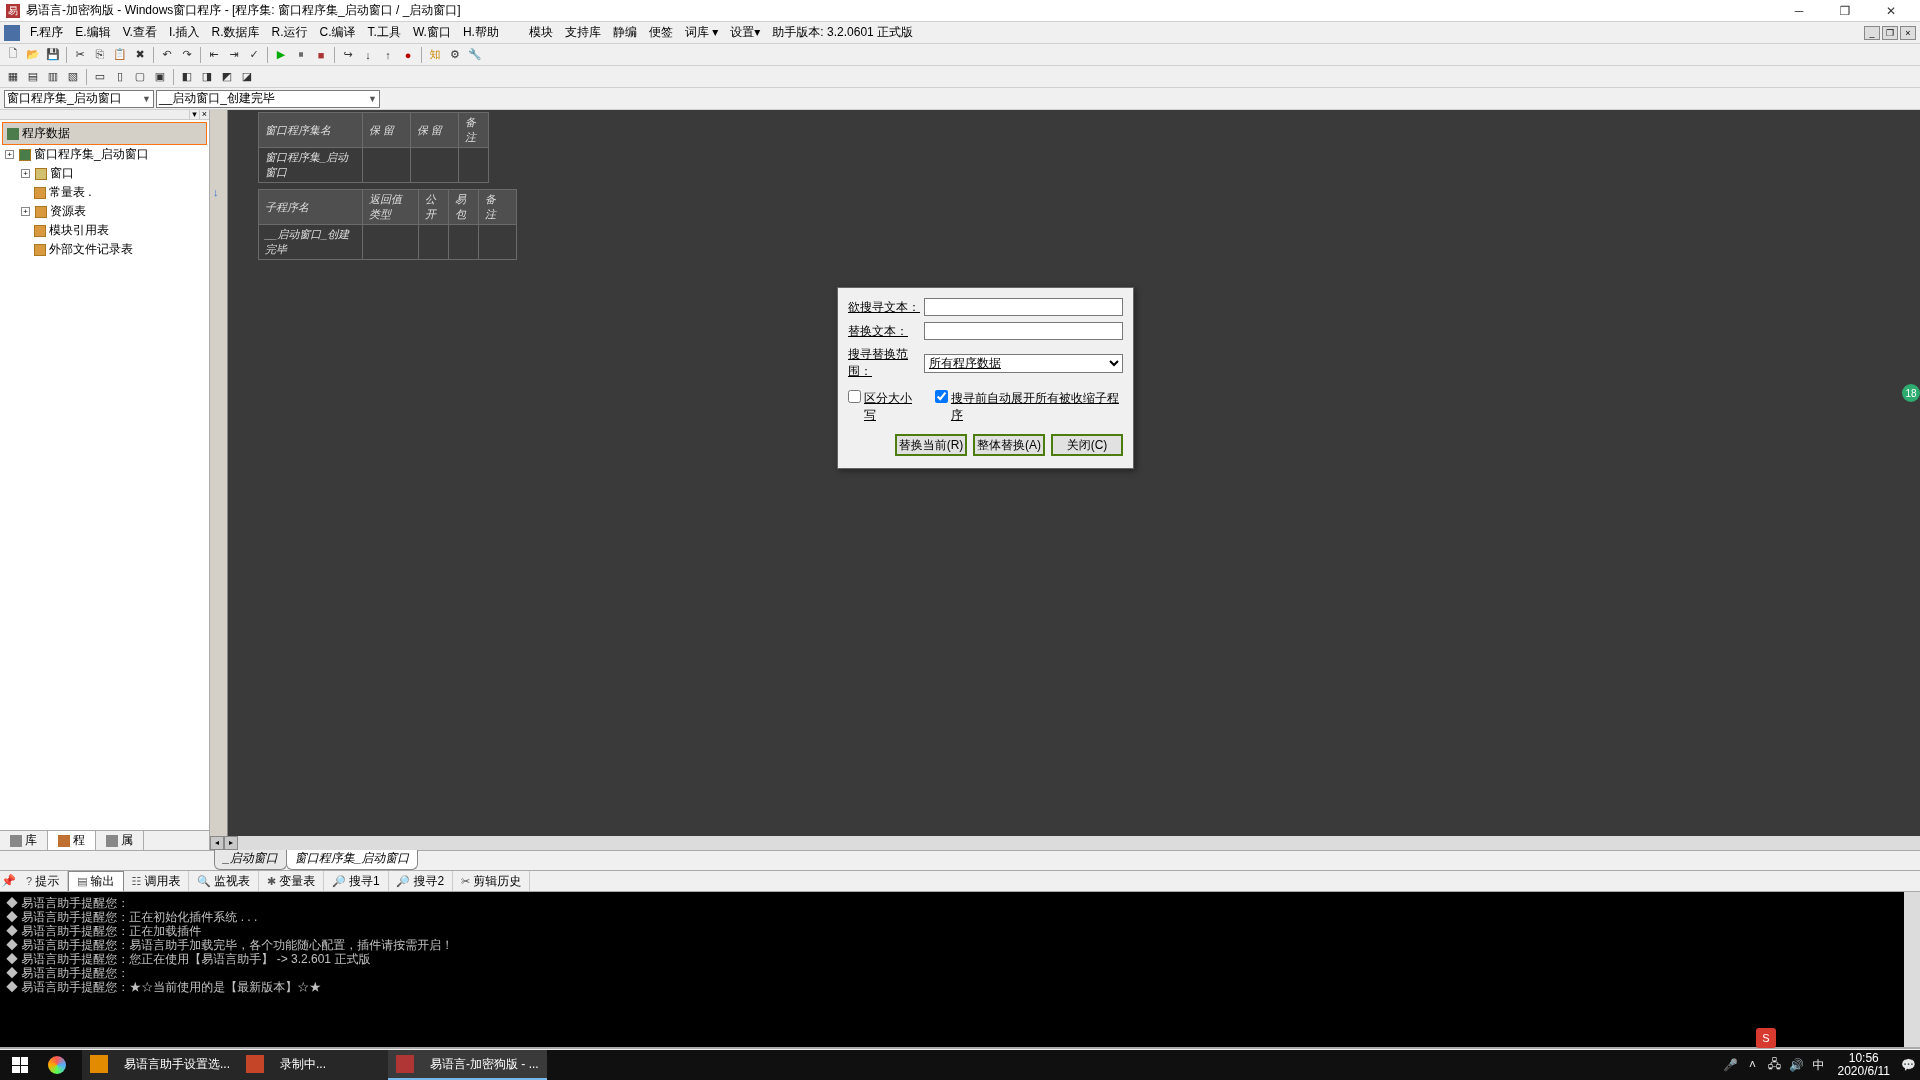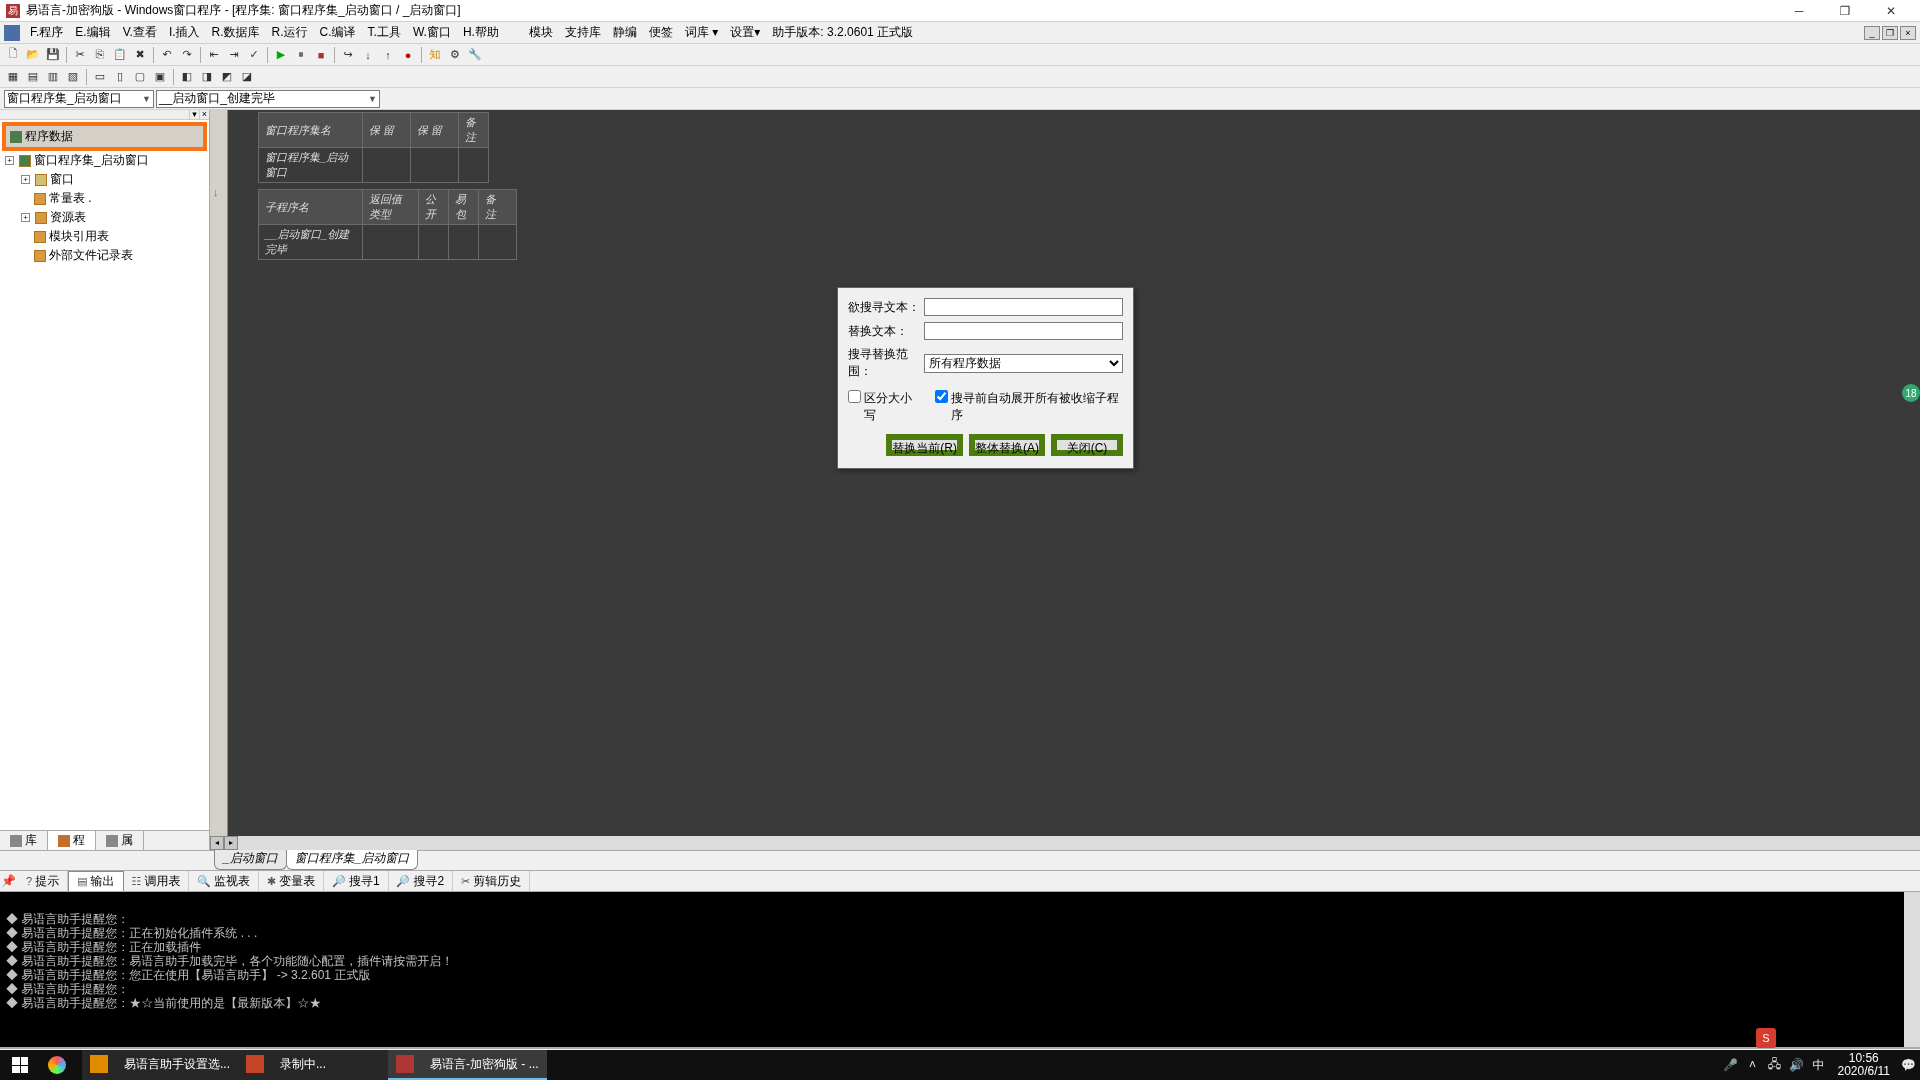--- a/index.html
+++ b/index.html
@@ -27,21 +27,21 @@
 .tsep{width:1px;height:16px;background:#aaa;margin:0 2px;}
 .combo{height:18px;border:1px solid #7a7a7a;background:#fff;display:flex;align-items:center;padding:0 2px;font-size:11px;}
 .combo .arrow{margin-left:auto;font-size:9px;color:#555;}
 
 
 .main{display:flex;height:calc(100% - 22px - 22px - 22px - 22px - 22px - 200px - 30px);}
 .sidebar{width:210px;background:#fff;border-right:1px solid #aaa;display:flex;flex-direction:column;}
 .side-head{display:flex;justify-content:flex-end;height:10px;border-bottom:1px solid #ccc;background:#eee;}
 .side-head .x{width:10px;height:10px;font-size:9px;text-align:center;line-height:9px;border-left:1px solid #ccc;}
 .tree{flex:1;overflow:auto;padding:2px;font-size:12px;}
-.tree-title{background:#d4d0c8;border:4px solid #f97316;padding:2px 4px;display:flex;align-items:center;gap:3px;}
+.tree-title{background:#d4d0c8;border:1px solid #f97316;padding:2px 4px;display:flex;align-items:center;gap:3px;}
 .tree-title .ticon{width:12px;height:12px;background:#4c7c4c;display:inline-block;}
 .tnode{padding:1px 0 1px 16px;display:flex;align-items:center;gap:3px;white-space:nowrap;}
 .tnode .exp{width:9px;height:9px;border:1px solid #888;font-size:8px;line-height:7px;text-align:center;margin-left:-13px;margin-right:2px;background:#fff;}
 .tnode .nicon{width:12px;height:12px;display:inline-block;background:#d99a3f;border:1px solid #aa7720;}
 .tnode.lvl2{padding-left:32px;}
 .side-tabs{height:20px;display:flex;border-top:1px solid #aaa;background:#f0f0f0;}
 .side-tab{padding:0 10px;display:flex;align-items:center;gap:3px;border-right:1px solid #aaa;}
 .side-tab .sicon{width:12px;height:12px;background:#888;display:inline-block;}
 .side-tab.active{background:#fff;}
 
@@ -56,37 +56,37 @@
 .tbl th{background:#4f4f4f;color:#ddd;font-weight:normal;}
 .tbl td{background:#3a3a3a;color:#ddd;}
 .hscroll{position:absolute;left:0;right:0;bottom:0;height:14px;background:#dcdcdc;display:flex;align-items:center;}
 .hscroll .sbtn{width:14px;height:14px;background:#c8c8c8;border:1px solid #888;font-size:8px;text-align:center;line-height:12px;}
 .ed-tabs{height:20px;background:#f0f0f0;display:flex;align-items:flex-end;padding-left:4px;font-style:italic;}
 .ed-tab{border:1px solid #888;border-top:none;padding:2px 8px;background:#e8e8e8;margin-right:-1px;border-radius:0 0 6px 6px;font-size:11px;}
 .ed-tab.active{background:#fff;}
 
 
 .dialog{position:absolute;left:627px;top:177px;width:297px;background:#f0f0f0;border:1px solid #646464;box-shadow:2px 2px 6px rgba(0,0,0,.4);padding:10px 10px 12px 10px;}
-.drow{display:flex;align-items:center;margin-bottom:6px;}
+.drow{display:flex;align-items:center;margin-bottom:6px;text-decoration:underline;}
 .drow label{width:76px;font-size:12px;}
 .drow input[type=text]{flex:1;height:18px;border:1px solid #7a7a7a;background:#fff;padding:0 3px;font-size:12px;}
 .drow select{flex:1;height:19px;border:1px solid #7a7a7a;background:#fff;font-size:12px;}
 .drow.chk{gap:14px;padding:4px 0;}
 .drow.chk label{width:auto;display:flex;align-items:flex-start;gap:3px;}
 .dbtns{display:flex;justify-content:flex-end;gap:6px;margin-top:6px;}
-.dbtn{min-width:72px;height:22px;border:6px solid #4d7c0f;background:#e1e1e1;font-size:12px;}
+.dbtn{min-width:72px;height:22px;border:2px solid #4d7c0f;background:#e1e1e1;font-size:12px;}
 
 
 .btabs{height:22px;background:#f0f0f0;display:flex;align-items:center;border-top:1px solid #aaa;border-bottom:1px solid #aaa;}
 .btab{padding:0 8px;height:100%;display:flex;align-items:center;gap:3px;border-right:1px solid #ccc;}
 .btab .bicon{font-size:11px;color:#555;}
 .btab.active{background:#fff;border:1px solid #888;border-bottom:none;}
 .btabs .pin{width:18px;text-align:center;}
 
-.output{height:156px;background:#000;color:#c0c0c0;font-family:"SimSun",monospace;font-size:12px;padding:20px 6px;overflow:auto;border-bottom:1px solid #aaa;line-height:14px;position:relative;}
+.output{height:156px;background:#000;color:#c0c0c0;font-family:"SimSun",monospace;font-size:12px;padding:4px 6px;overflow:auto;border-bottom:1px solid #aaa;line-height:14px;position:relative;}
 .output .out-scroll{position:absolute;right:0;top:0;bottom:0;width:16px;background:#dcdcdc;}
 .output .line{white-space:pre;}
 
 
 .status{height:22px;background:#f0f0f0;display:flex;align-items:center;padding:0 6px;border-top:1px solid #aaa;}
 .status .sseg{padding:0 8px;border-left:1px solid #ccc;font-size:11px;color:#444;}
 .status .flex{flex:1;}
 
 
 .taskbar{position:absolute;left:0;right:0;bottom:0;height:30px;background:#101010;display:flex;align-items:center;color:#fff;}

